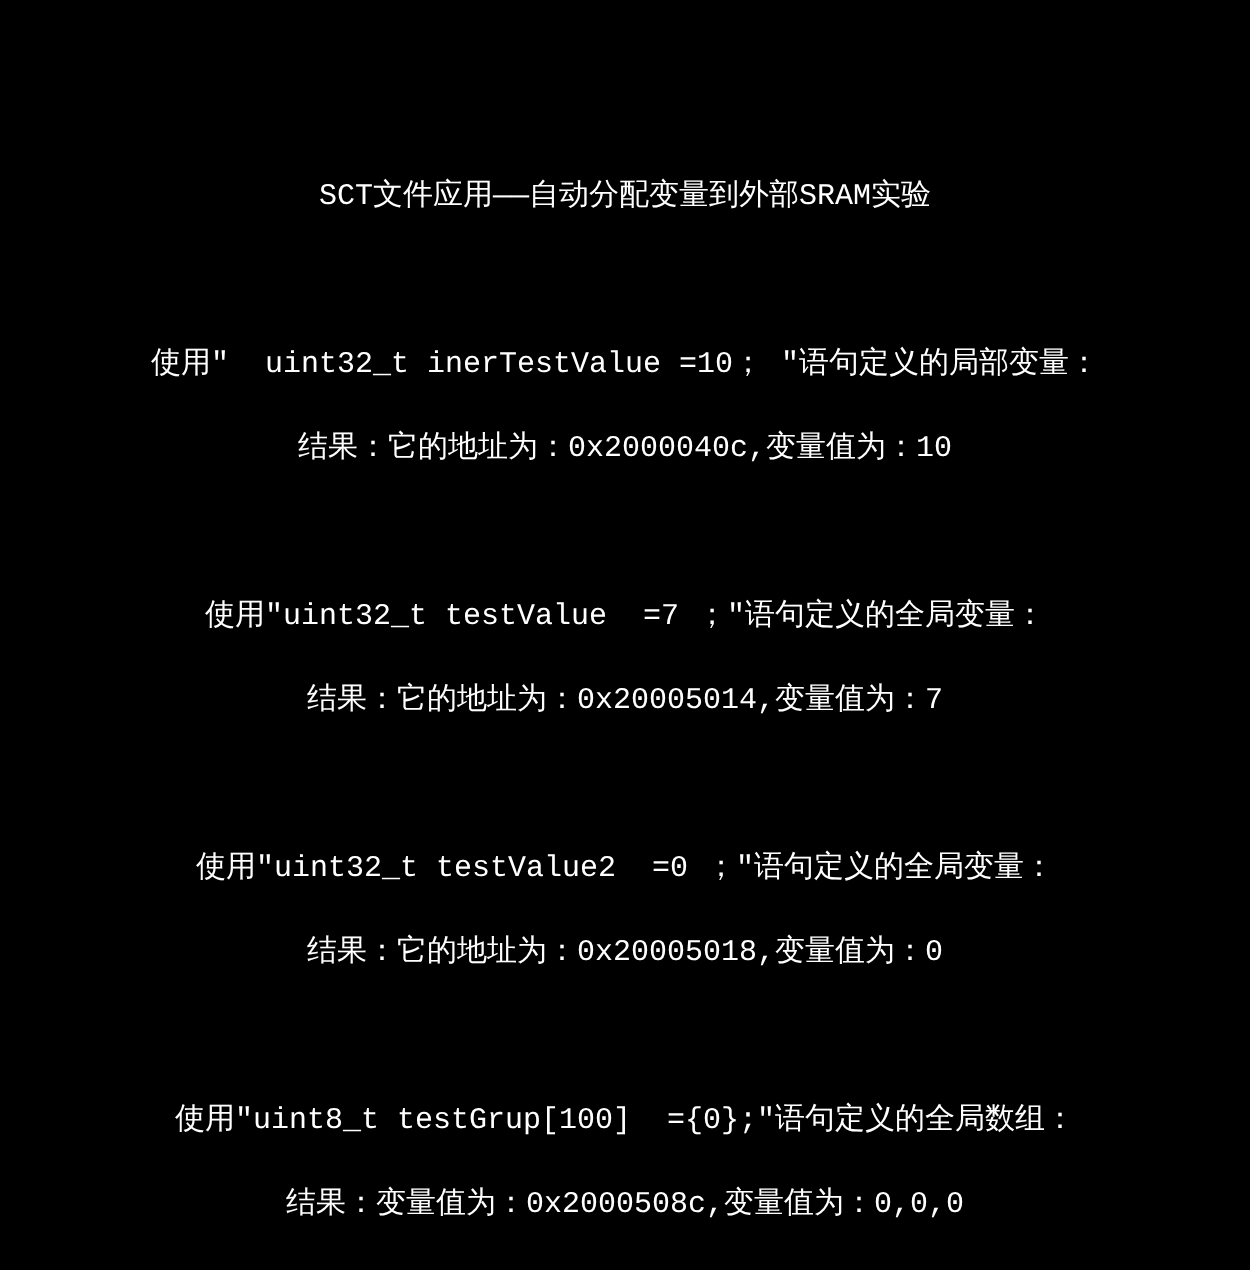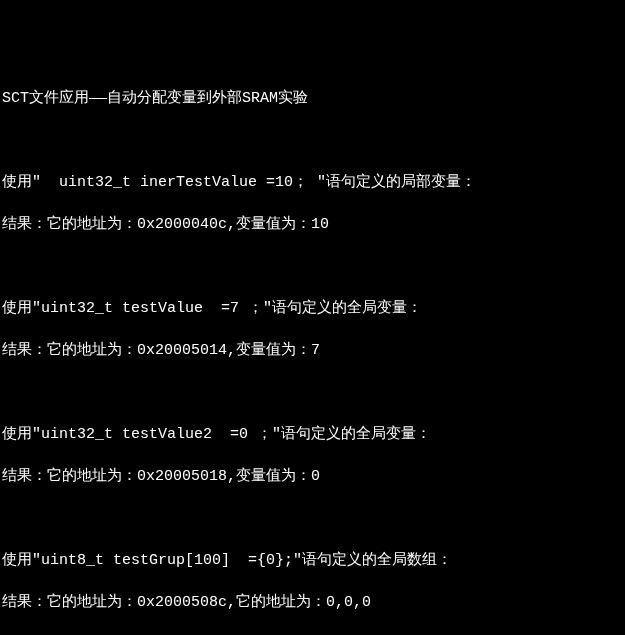--- a/index.html
+++ b/index.html
@@ -13,20 +13,21 @@
       font-family: "SimSun", "宋体", "Courier New", monospace;
       font-size: 15px;
       line-height: 1.4;
       padding: 4px 2px;
       width: 625px;
       height: 635px;
       white-space: pre-wrap;
     }
     .line {
       display: block;
+      text-align: center;
     }
     .blank {
       display: block;
       height: 21px;
     }
   </style>
 </head>
 <body>
 
 
@@ -36,21 +37,21 @@
 <span class="line">使用"  uint32_t inerTestValue =10； "语句定义的局部变量：</span>
 <span class="line">结果：它的地址为：0x2000040c,变量值为：10</span>
 <span class="blank"></span>
 <span class="line">使用"uint32_t testValue  =7 ；"语句定义的全局变量：</span>
 <span class="line">结果：它的地址为：0x20005014,变量值为：7</span>
 <span class="blank"></span>
 <span class="line">使用"uint32_t testValue2  =0 ；"语句定义的全局变量：</span>
 <span class="line">结果：它的地址为：0x20005018,变量值为：0</span>
 <span class="blank"></span>
 <span class="line">使用"uint8_t testGrup[100]  ={0};"语句定义的全局数组：</span>
-<span class="line">结果：它的地址为：0x2000508c,它的地址为：0,0,0</span>
+<span class="line">结果：变量值为：0x2000508c,变量值为：0,0,0</span>
 <span class="blank"></span>
 
 
 
 
 
 
 
 
 

